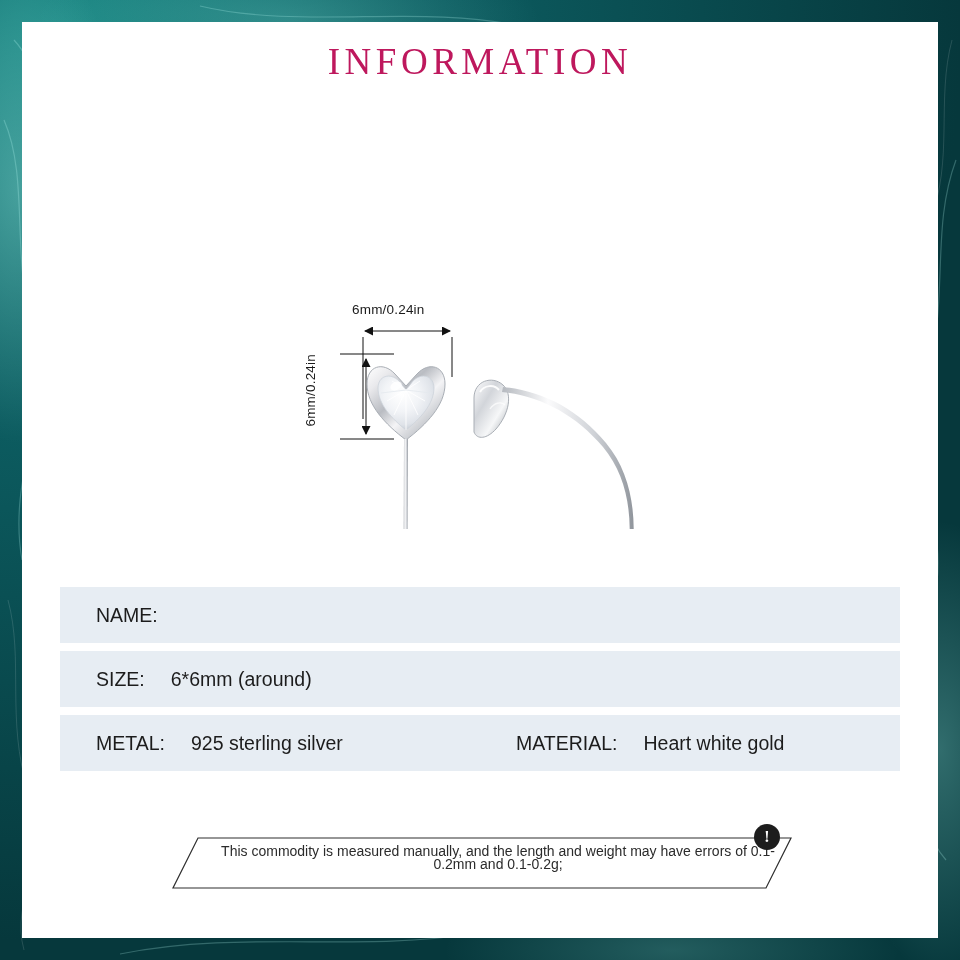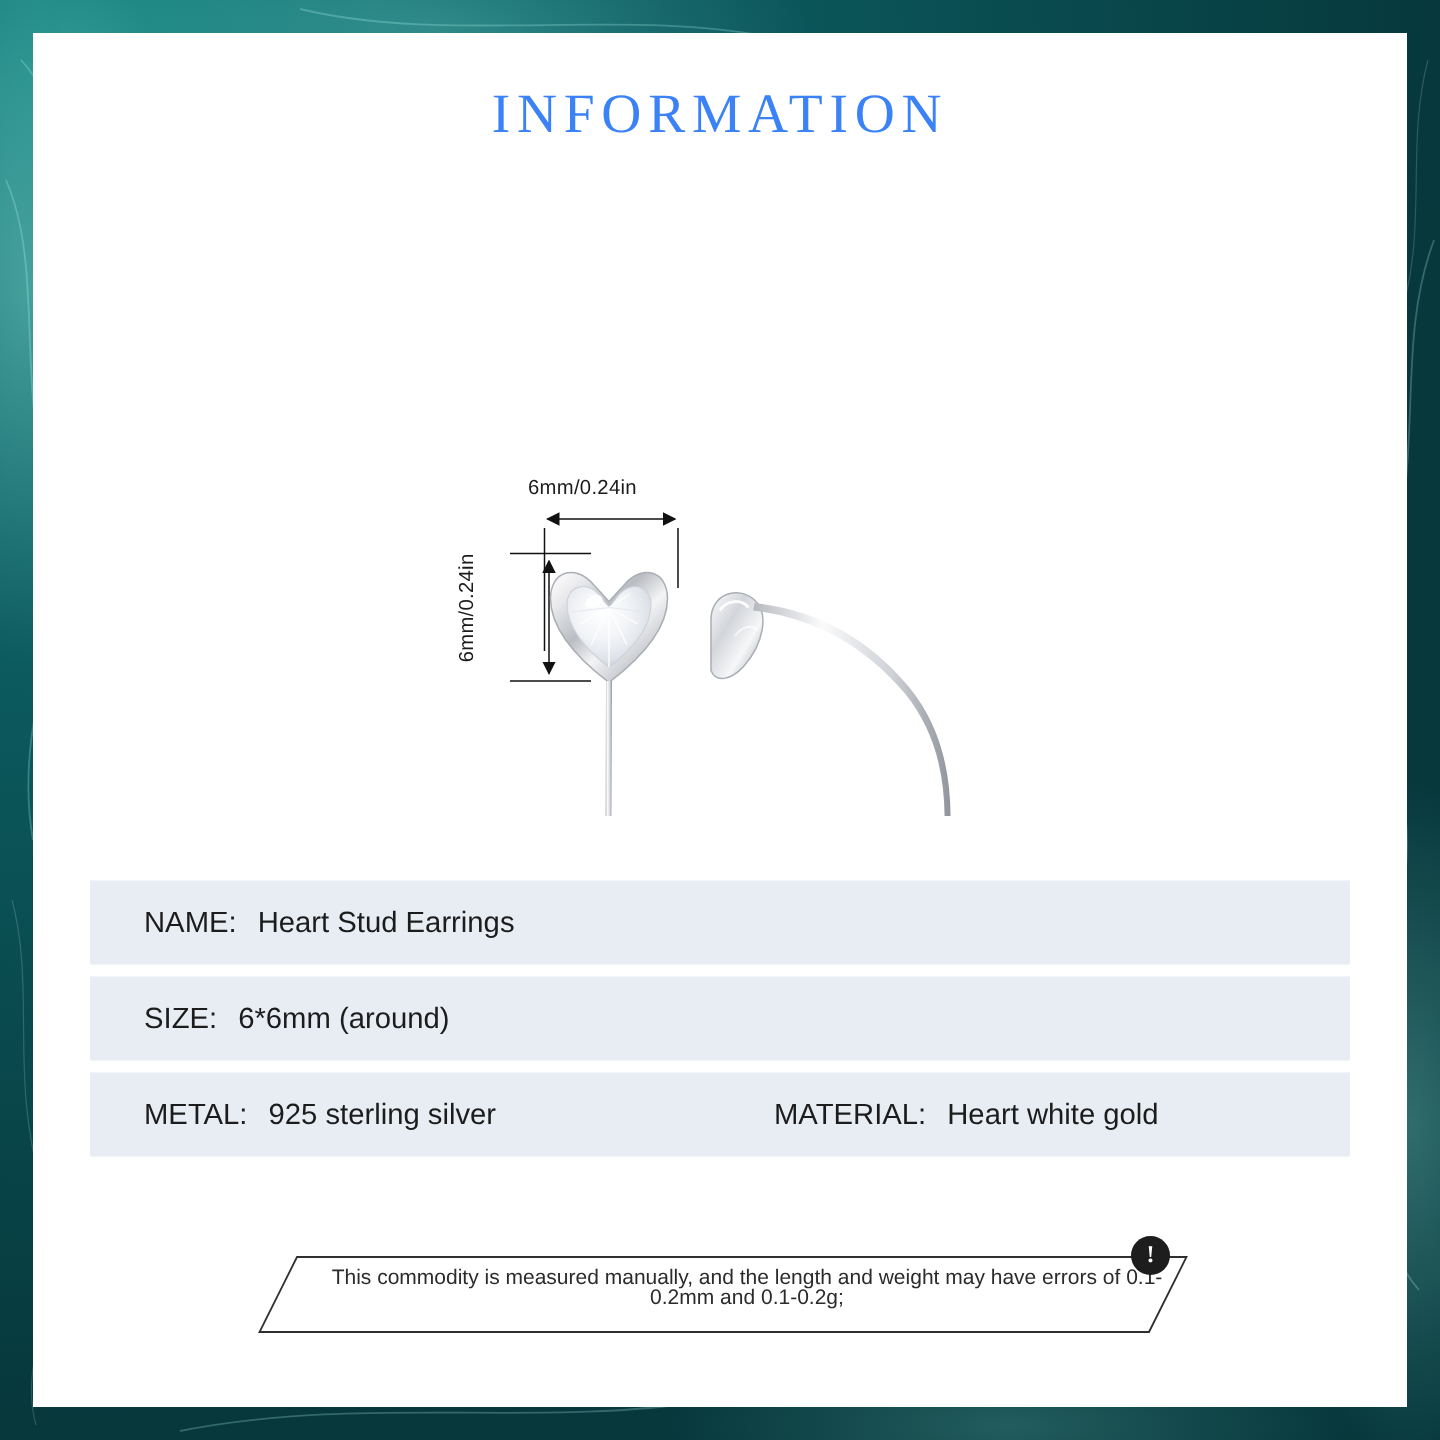--- a/index.html
+++ b/index.html
@@ -51,25 +51,25 @@
     top: 22px;
     width: 916px;
     height: 916px;
     background: #ffffff;
     box-sizing: border-box;
   }
 
   
   .title {
     text-align: center;
-    margin-top: 33px;
+    margin-top: 18px;
     font-family: "Liberation Serif", serif;
     font-size: 37px;
     letter-spacing: 4.5px;
-    color: #3b82f6;
+    color: #be185d;
     font-weight: 400;
   }
 
   
   .product-area {
     position: relative;
     height: 420px;
     margin-top: 26px;
   }
   .dim-top-label {
@@ -103,20 +103,21 @@
     display: flex;
     align-items: center;
     height: 56px;
     margin-bottom: 8px;
     background: #e7edf3;
   }
   .spec-cell {
     display: flex;
     align-items: flex-end;
     box-sizing: border-box;
+    gap: 12px;
   }
   .spec-cell.left  { width: 420px; padding-left: 36px; }
   .spec-cell.right { width: 420px; padding-left: 36px; }
   .spec-key {
     font-size: 19.5px;
     color: #1c1c1c;
     font-weight: 400;
     white-space: nowrap;
   }
   .spec-val {
@@ -257,21 +258,20 @@
           <path d="M607 440 C 608 446, 611 446, 611.5 440 Z" fill="#aeb3b9"></path>
         </g>
       </svg>
     </div>
 
     <div class="specs">
 
       <div class="spec-row">
         <div class="spec-cell left">
           <span class="spec-key">NAME:</span>
-          <span class="spec-val">Heart Stud Earrings</span>
         </div>
       </div>
 
       <div class="spec-row">
         <div class="spec-cell left">
           <span class="spec-key">SIZE:</span>
           <span class="spec-val">6*6mm (around)</span>
         </div>
       </div>
 

